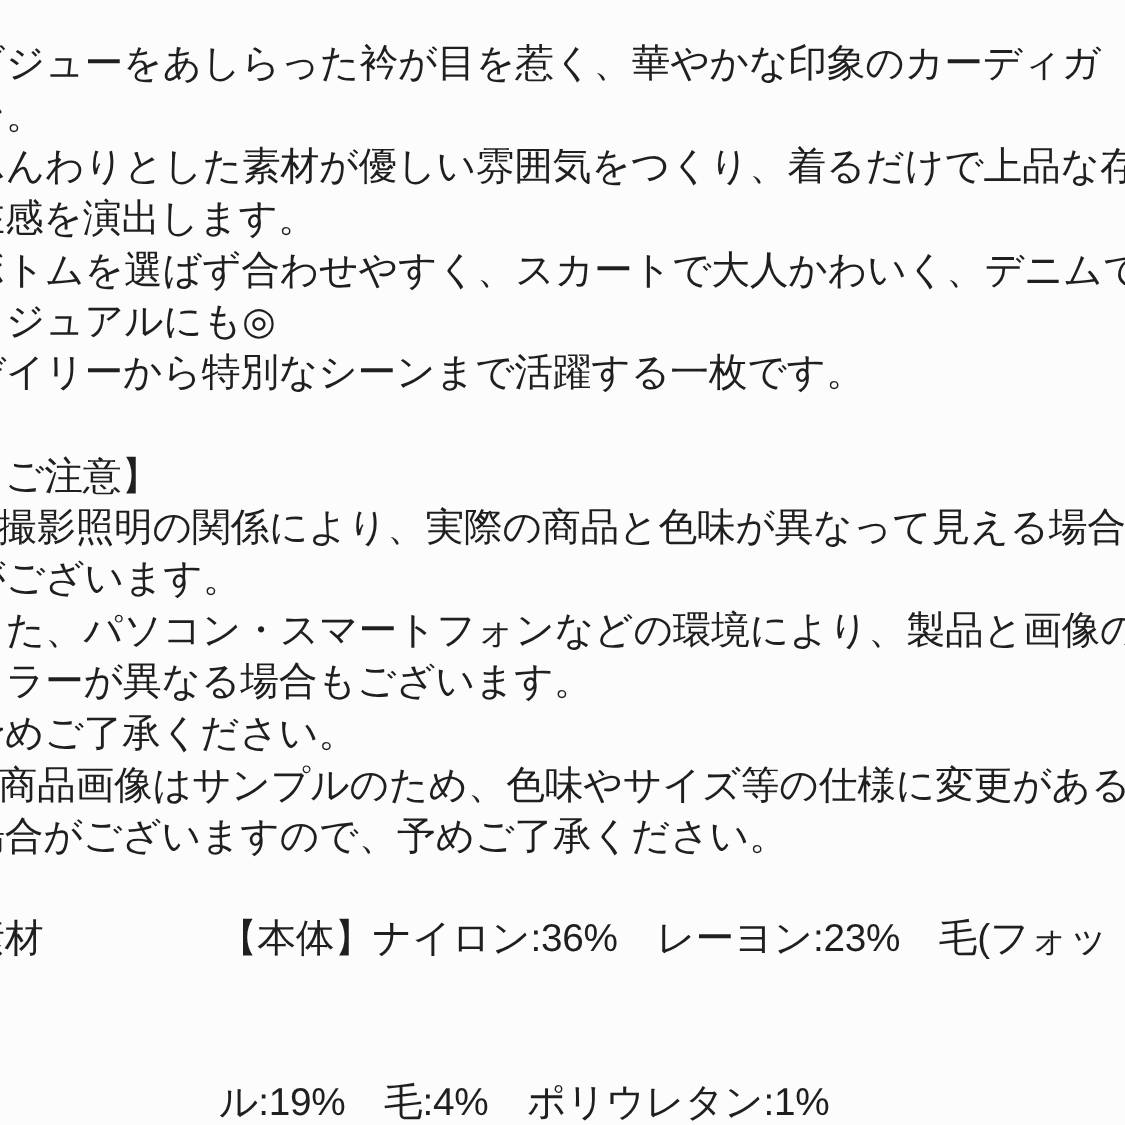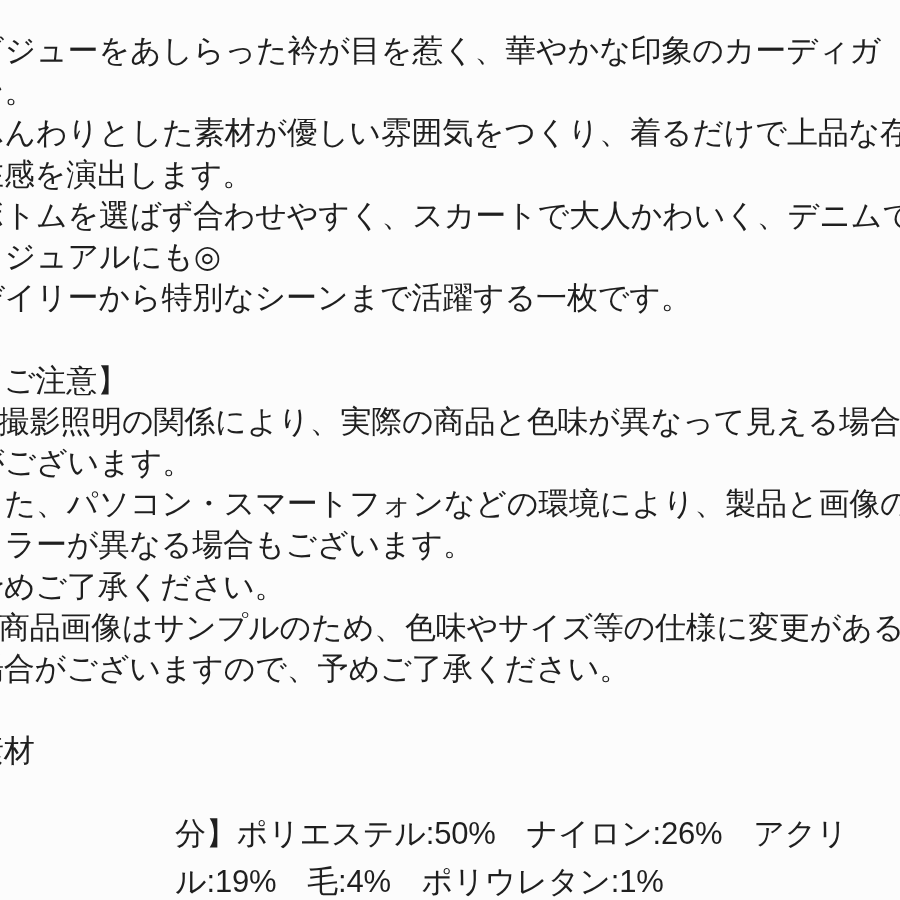--- a/index.html
+++ b/index.html
@@ -48,16 +48,16 @@
   <div class="line flow" style="top:359.6px">【ご注意】</div>
   <div class="line flow" style="top:400.8px">※撮影照明の関係により、実際の商品と色味が異なって見える場合</div>
   <div class="line flow" style="top:442px">がございます。</div>
   <div class="line flow" style="top:483.2px">また、パソコン・スマートフォンなどの環境により、製品と画像の</div>
   <div class="line flow" style="top:524.4px">カラーが異なる場合もございます。</div>
   <div class="line flow" style="top:565.6px">予めご了承ください。</div>
   <div class="line flow" style="top:606.8px">※商品画像はサンプルのため、色味やサイズ等の仕様に変更がある</div>
   <div class="line flow" style="top:648px">場合がございますので、予めご了承ください。</div>
 
   <div class="line flow" style="top:730.4px">素材</div>
-  <div class="line content" style="top:812.8px">分】ポリエステル:50%　ナイロン:26%　アクリ</div>
+  <div class="line content" style="top:730.4px">【本体】ナイロン:36%　レーヨン:23%　毛(フォッ</div>
   <div class="line content" style="top:861px">ル:19%　毛:4%　ポリウレタン:1%</div>
 
 </div>
 
 </body></html>

